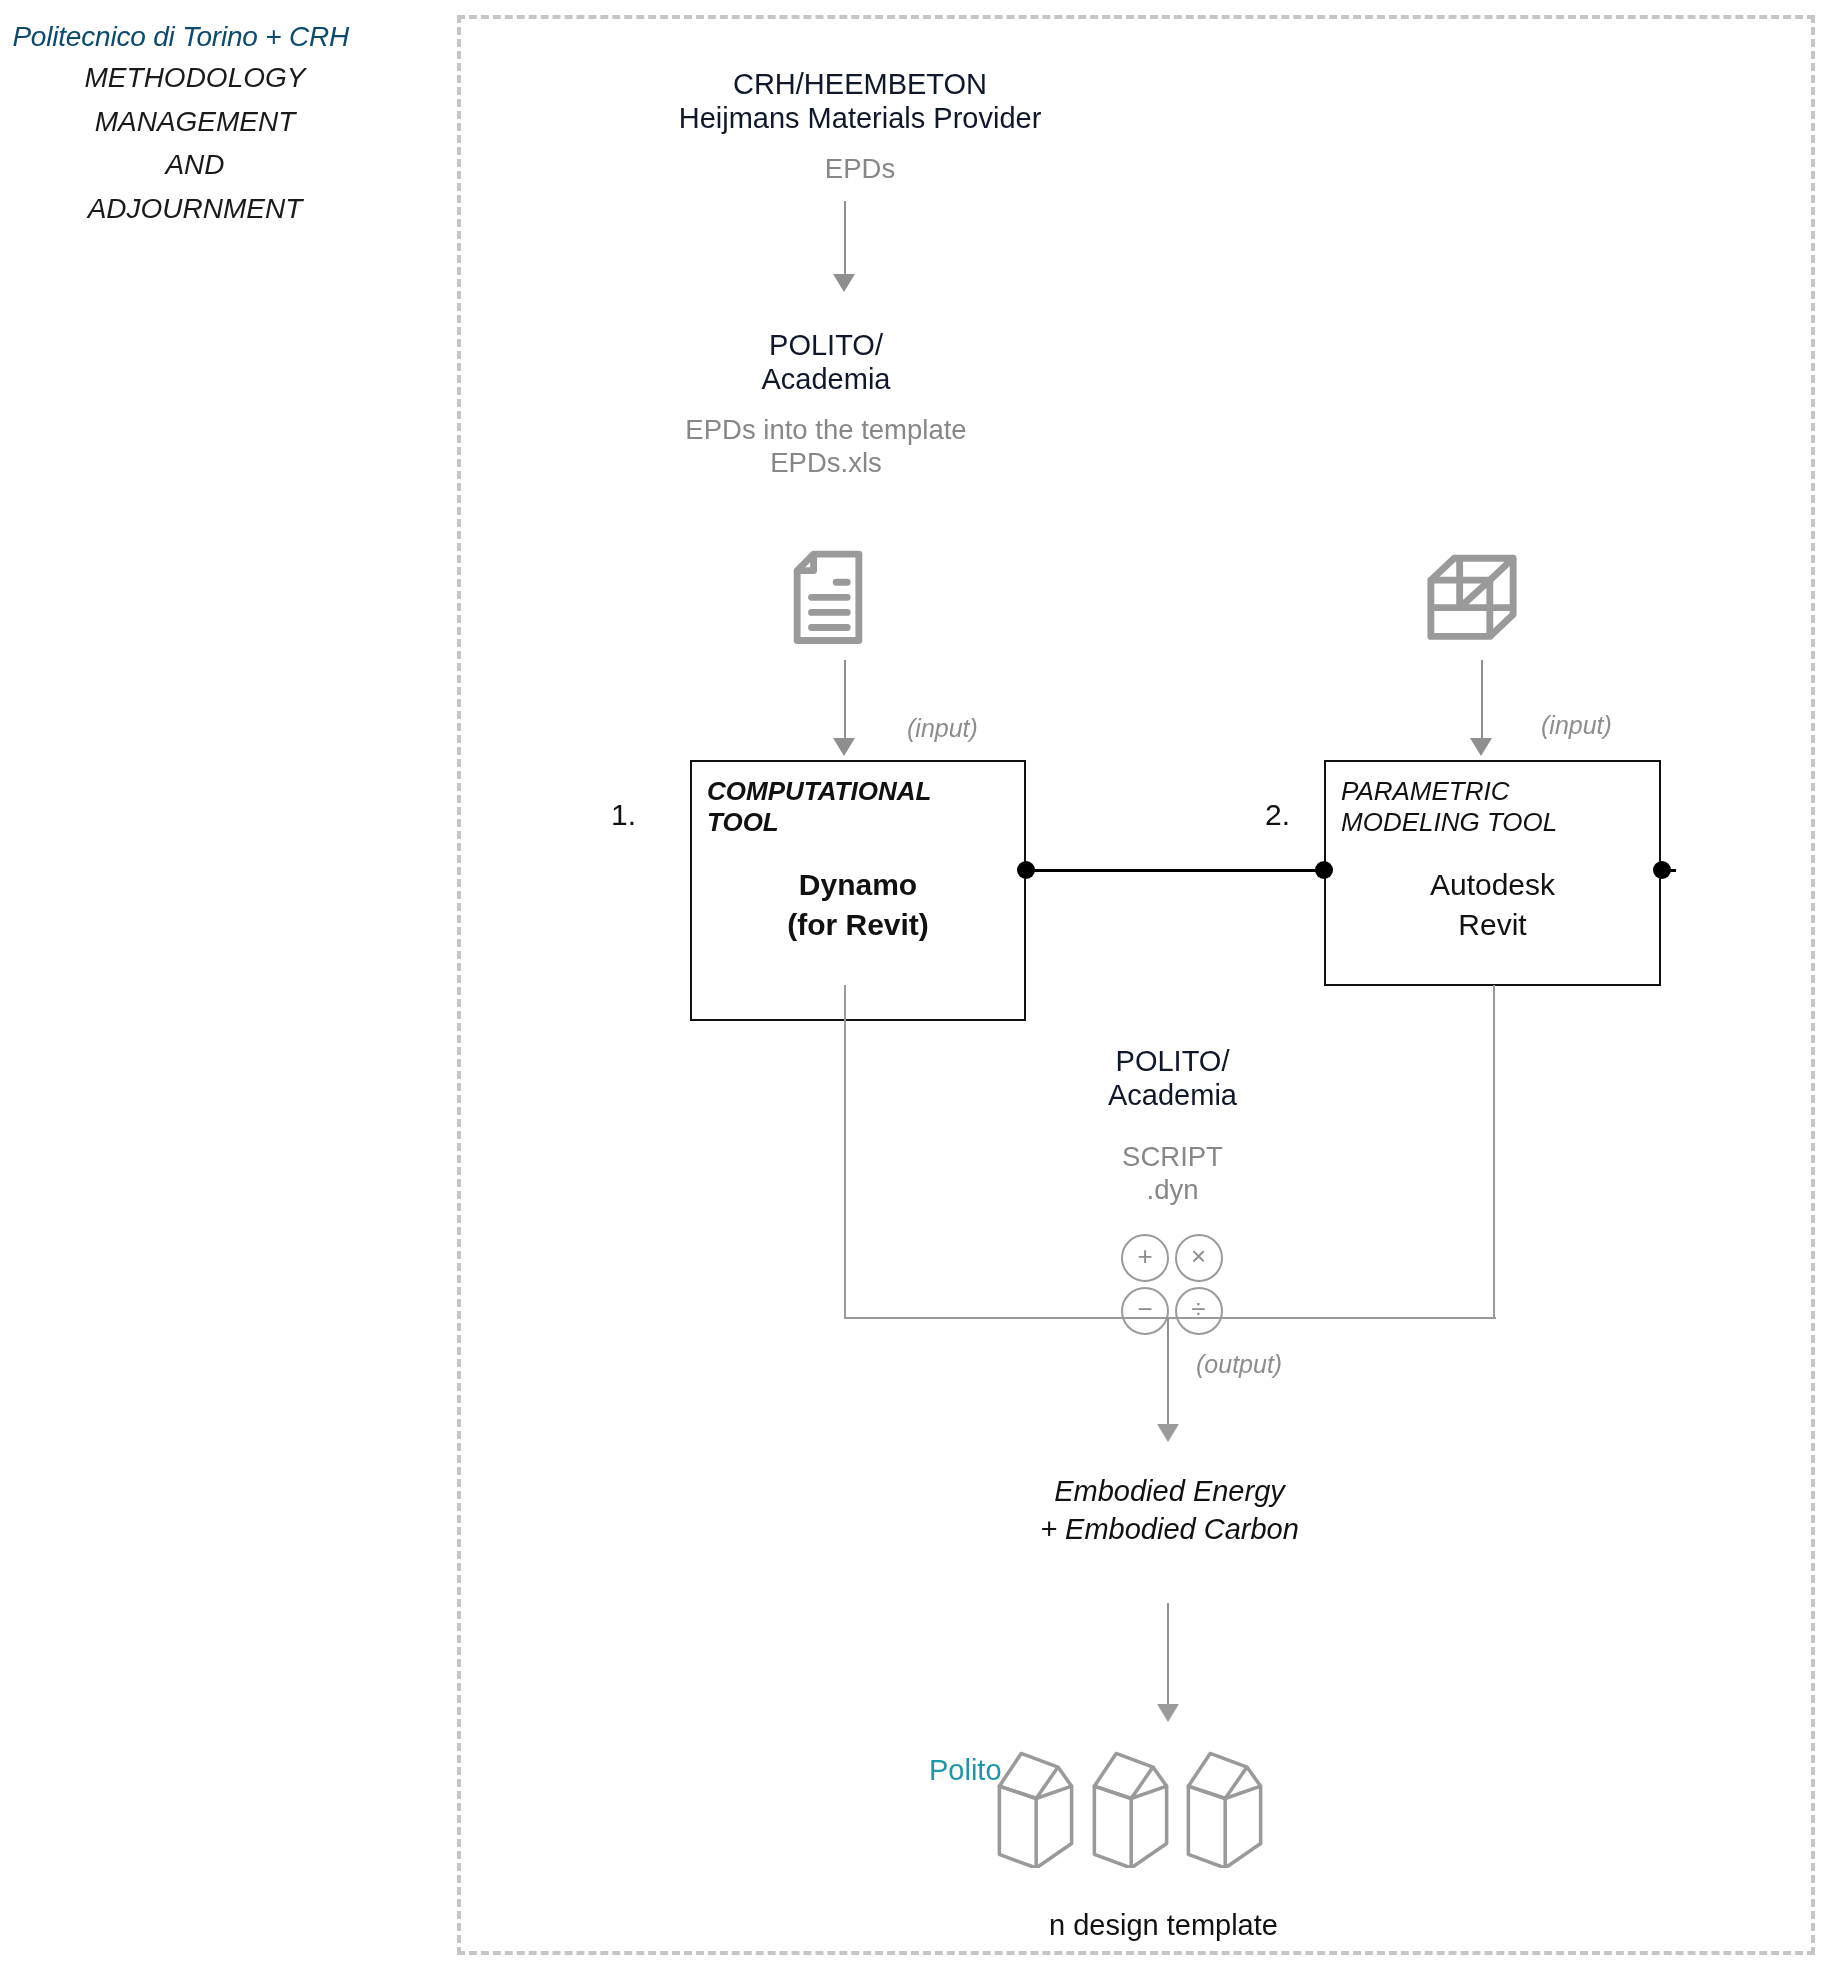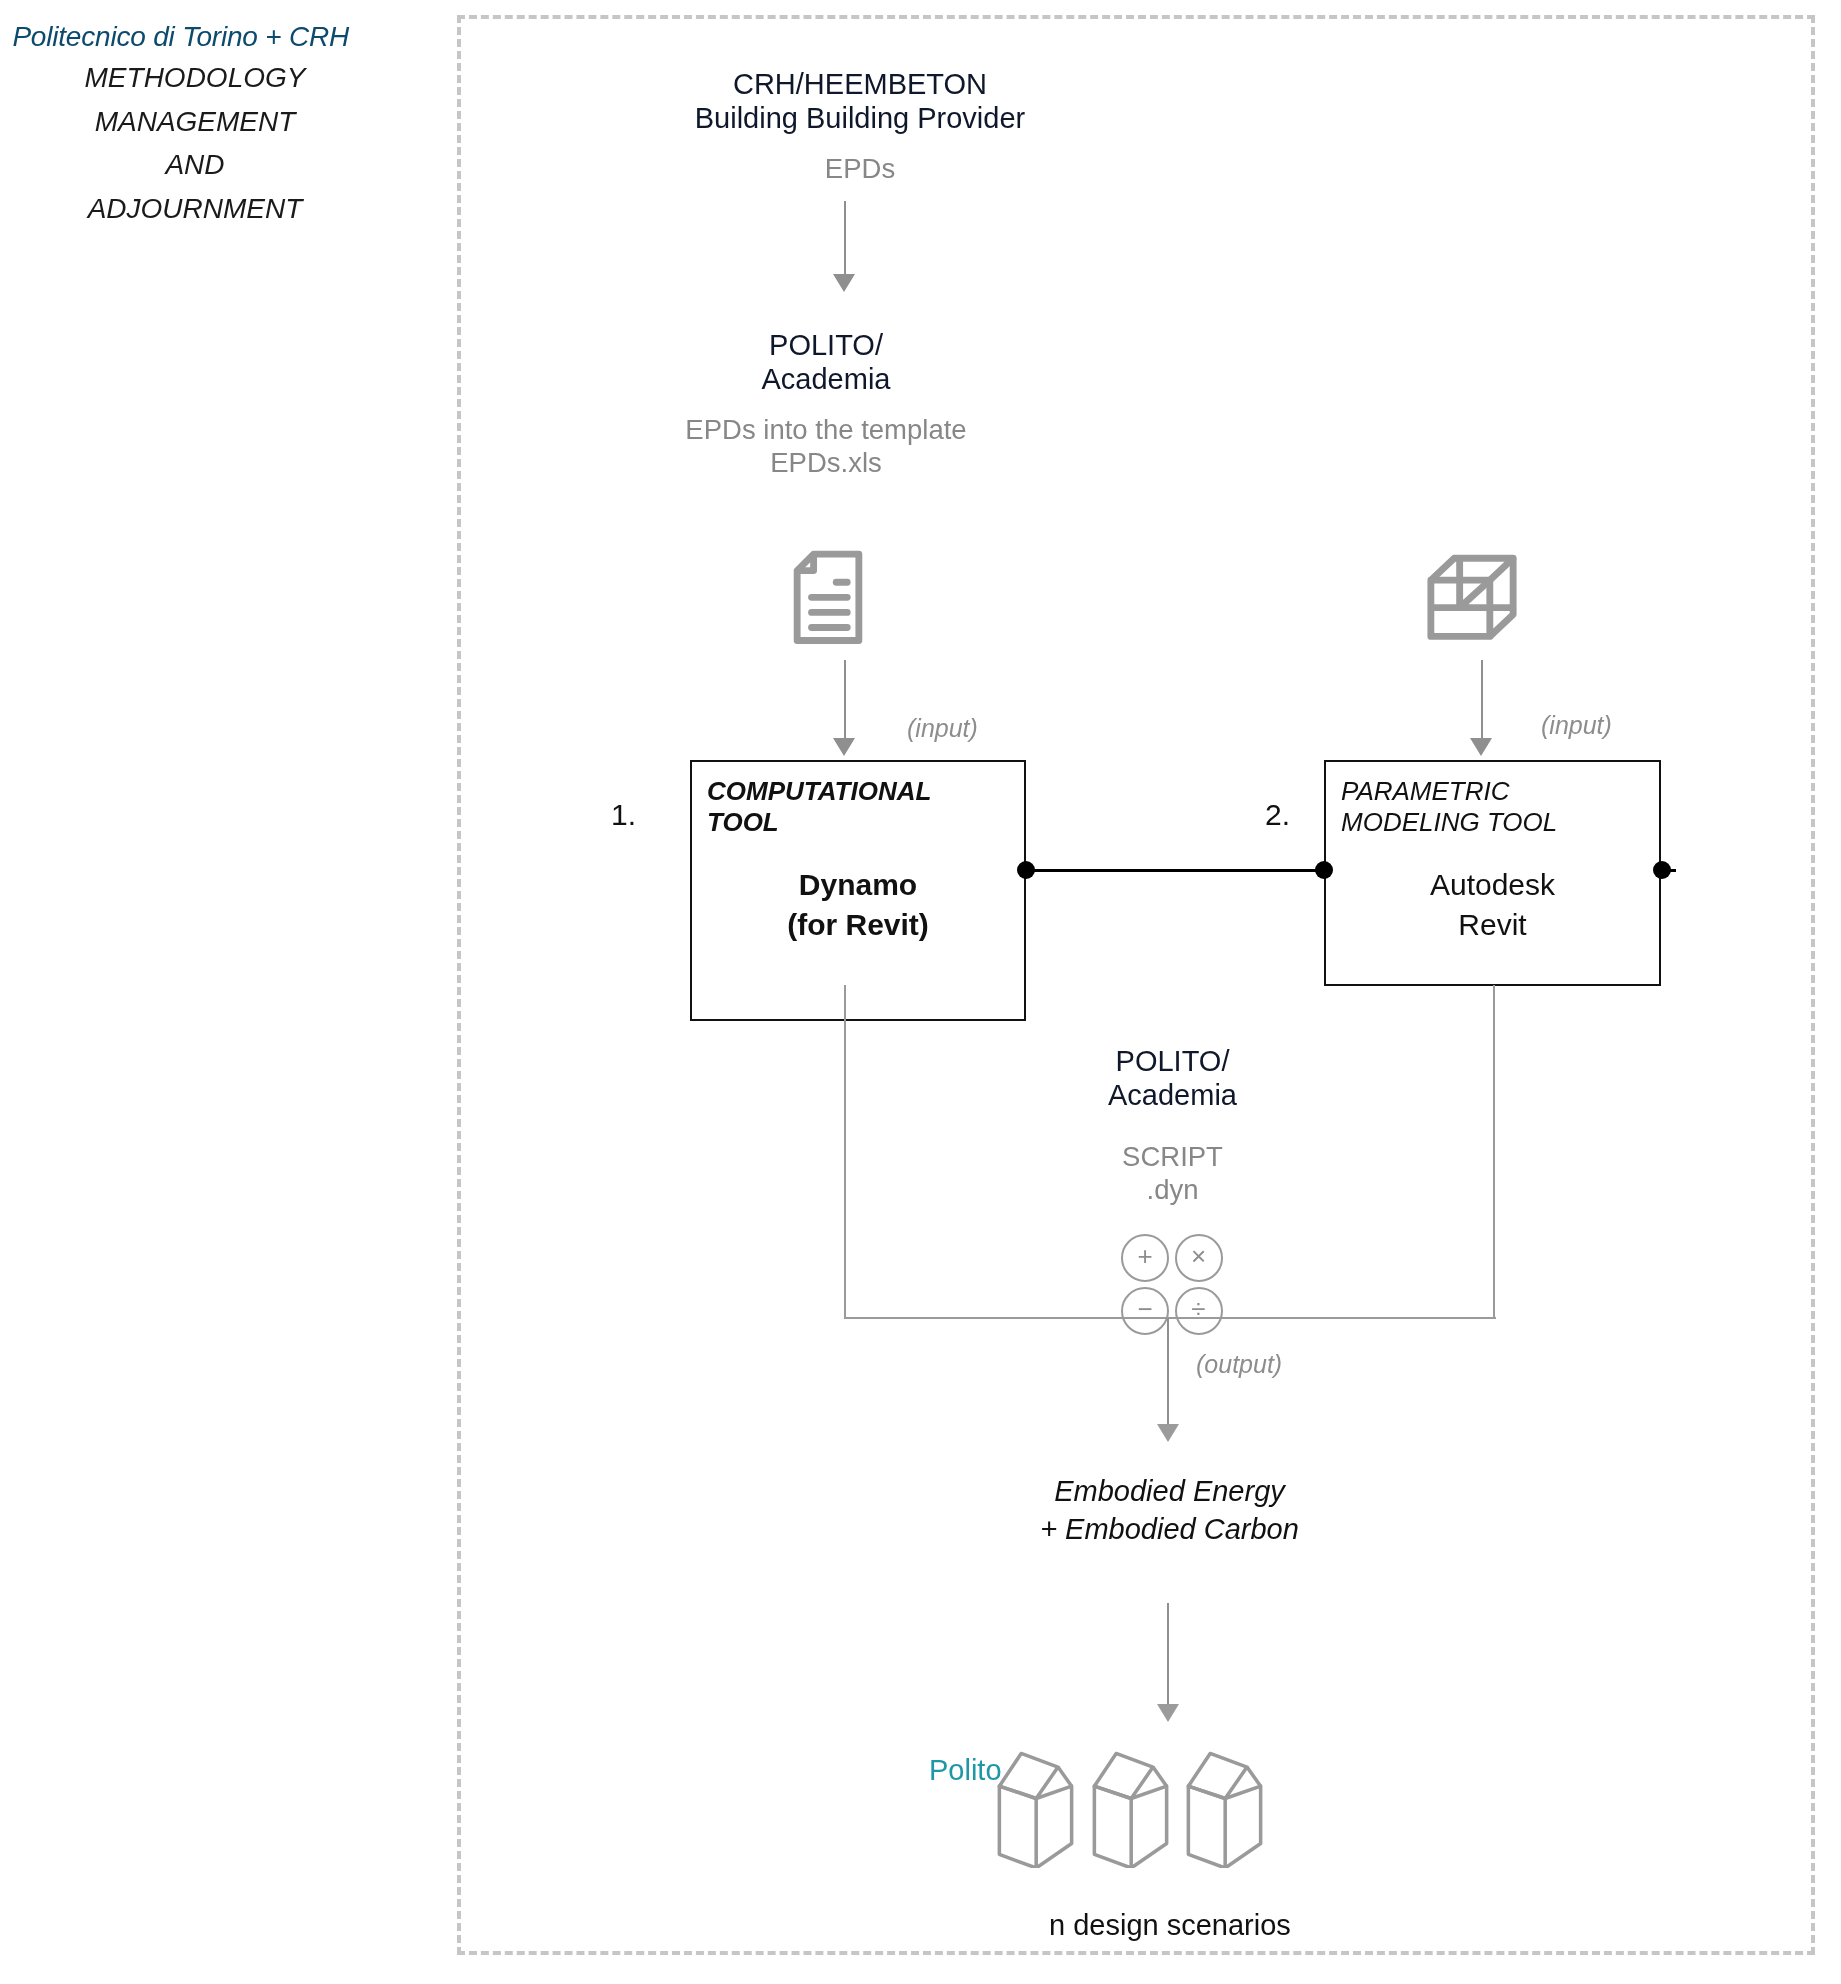--- a/index.html
+++ b/index.html
@@ -251,21 +251,21 @@
       <div>AND</div>
       <div>ADJOURNMENT</div>
     </div>
   </div>
 
   <div class="abs" id="dashed-frame"></div>
 
   <div class="abs ctr" id="provider-block">
     <div class="teal t-lg block-title">
       <div>CRH/HEEMBETON</div>
-      <div>Building Building Provider</div>
+      <div>Heijmans Materials Provider</div>
     </div>
     <div class="grey t-md">EPDs</div>
   </div>
 
   <div class="abs arrow-line" id="arrow-epd-line"></div>
   <div class="abs arrow-head" id="arrow-epd-head"></div>
 
   <div class="abs ctr" id="polito-block">
     <div class="teal t-lg block-title">
       <div>POLITO/</div>
@@ -386,16 +386,16 @@
       <path d="M49 14 L59 28" fill="none" stroke="#9a9a9a" stroke-width="2.6" stroke-linejoin="round"></path>
     </svg>
     <svg width="89" height="120" viewBox="0 0 65 88">
       <path d="M6 28 L6 78 L33 88 L33 37 Z" fill="none" stroke="#9a9a9a" stroke-width="2.6" stroke-linejoin="round"></path>
       <path d="M6 28 L22 4 L49 14 L33 37 Z" fill="none" stroke="#9a9a9a" stroke-width="2.6" stroke-linejoin="round"></path>
       <path d="M33 37 L59 28 L59 70 L33 88" fill="none" stroke="#9a9a9a" stroke-width="2.6" stroke-linejoin="round"></path>
       <path d="M49 14 L59 28" fill="none" stroke="#9a9a9a" stroke-width="2.6" stroke-linejoin="round"></path>
     </svg>
   </div>
 
-  <div class="abs" id="n-scenarios">n design scenarios</div>
+  <div class="abs" id="n-scenarios">n design template</div>
 
 </div>
 
 
 </body></html>

